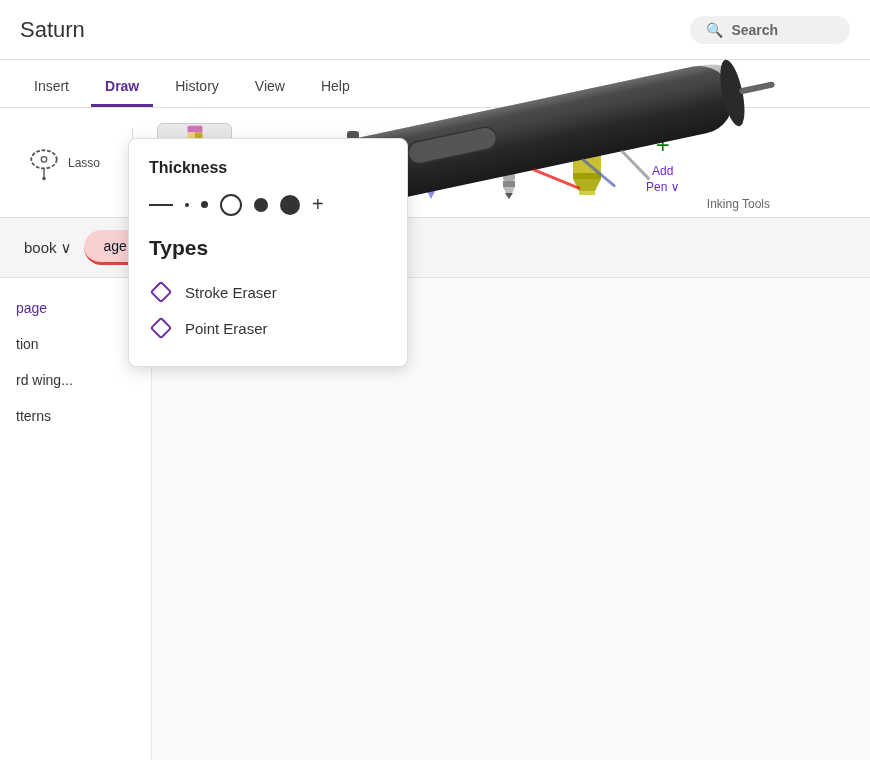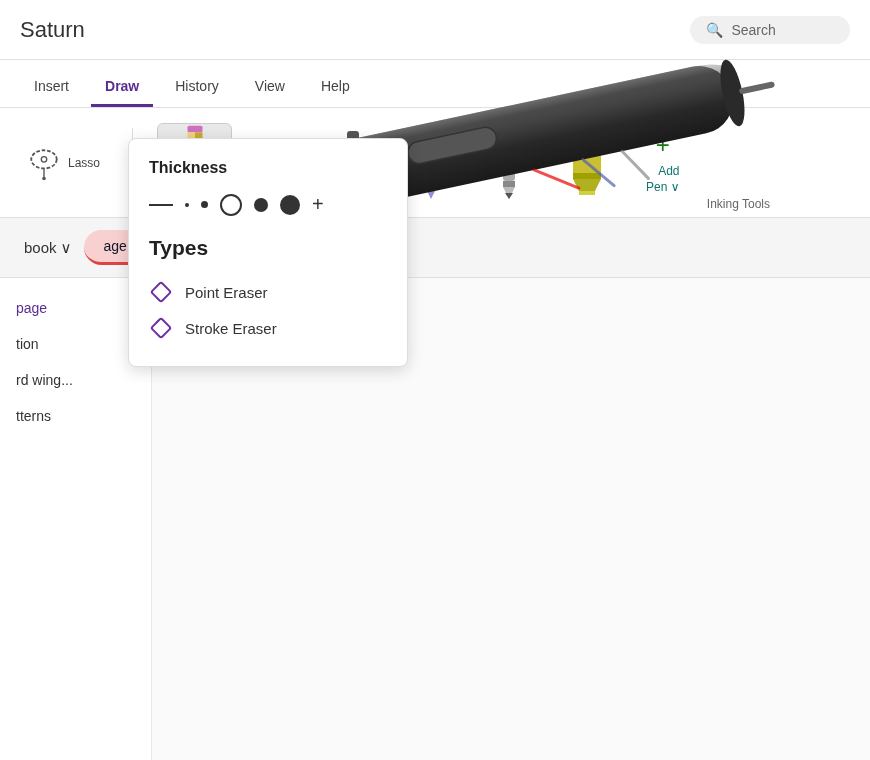--- a/index.html
+++ b/index.html
@@ -38,20 +38,21 @@
       gap: 8px;
       width: 160px;
     }
     .search-icon-svg {
       color: #666;
       font-size: 14px;
     }
     .search-text {
       color: #666;
       font-size: 14px;
+      font-weight: bold;
     }
 
     
     .menu-bar {
       background: #ffffff;
       height: 48px;
       display: flex;
       align-items: flex-end;
       padding: 0 20px;
       border-bottom: 1px solid #e0e0e0;
@@ -151,22 +152,22 @@
       height: 30px;
       display: flex;
       align-items: center;
       justify-content: center;
       font-size: 24px;
       color: #107c10;
       font-weight: 300;
     }
     .add-pen-label {
       font-size: 12px;
-      color: #0f766e;
-      text-align: right;
+      color: #6d28d9;
+      text-align: center;
       line-height: 1.3;
     }
 
     .inking-tools-label {
       position: absolute;
       bottom: 6px;
       right: 100px;
       font-size: 12px;
       color: #666;
     }
@@ -546,27 +547,27 @@
     <div class="th-dot-xl"></div>
     <div class="th-plus">+</div>
   </div>
 
   <div class="types-title">Types</div>
 
   <div class="eraser-option">
     <div class="eraser-icon">
       <svg width="24" height="24" viewBox="0 0 24 24">
         <rect x="5" y="5" width="14" height="14" rx="2" fill="none" stroke="#7030a0" stroke-width="2" transform="rotate(45 12 12)"></rect>
-      </svg>
-    </div>
-    <span class="eraser-label">Point Eraser</span>
+        <polyline points="7,7 10,4" stroke="#7030a0" stroke-width="1.5" fill="none"></polyline>
+      </svg>
+    </div>
+    <span class="eraser-label">Stroke Eraser</span>
   </div>
 
   <div class="eraser-option">
     <div class="eraser-icon">
       <svg width="24" height="24" viewBox="0 0 24 24">
         <rect x="5" y="5" width="14" height="14" rx="2" fill="none" stroke="#7030a0" stroke-width="2" transform="rotate(45 12 12)"></rect>
-        <polyline points="7,7 10,4" stroke="#7030a0" stroke-width="1.5" fill="none"></polyline>
-      </svg>
-    </div>
-    <span class="eraser-label">Stroke Eraser</span>
+      </svg>
+    </div>
+    <span class="eraser-label">Point Eraser</span>
   </div>
 </div>
 
 </body></html>

